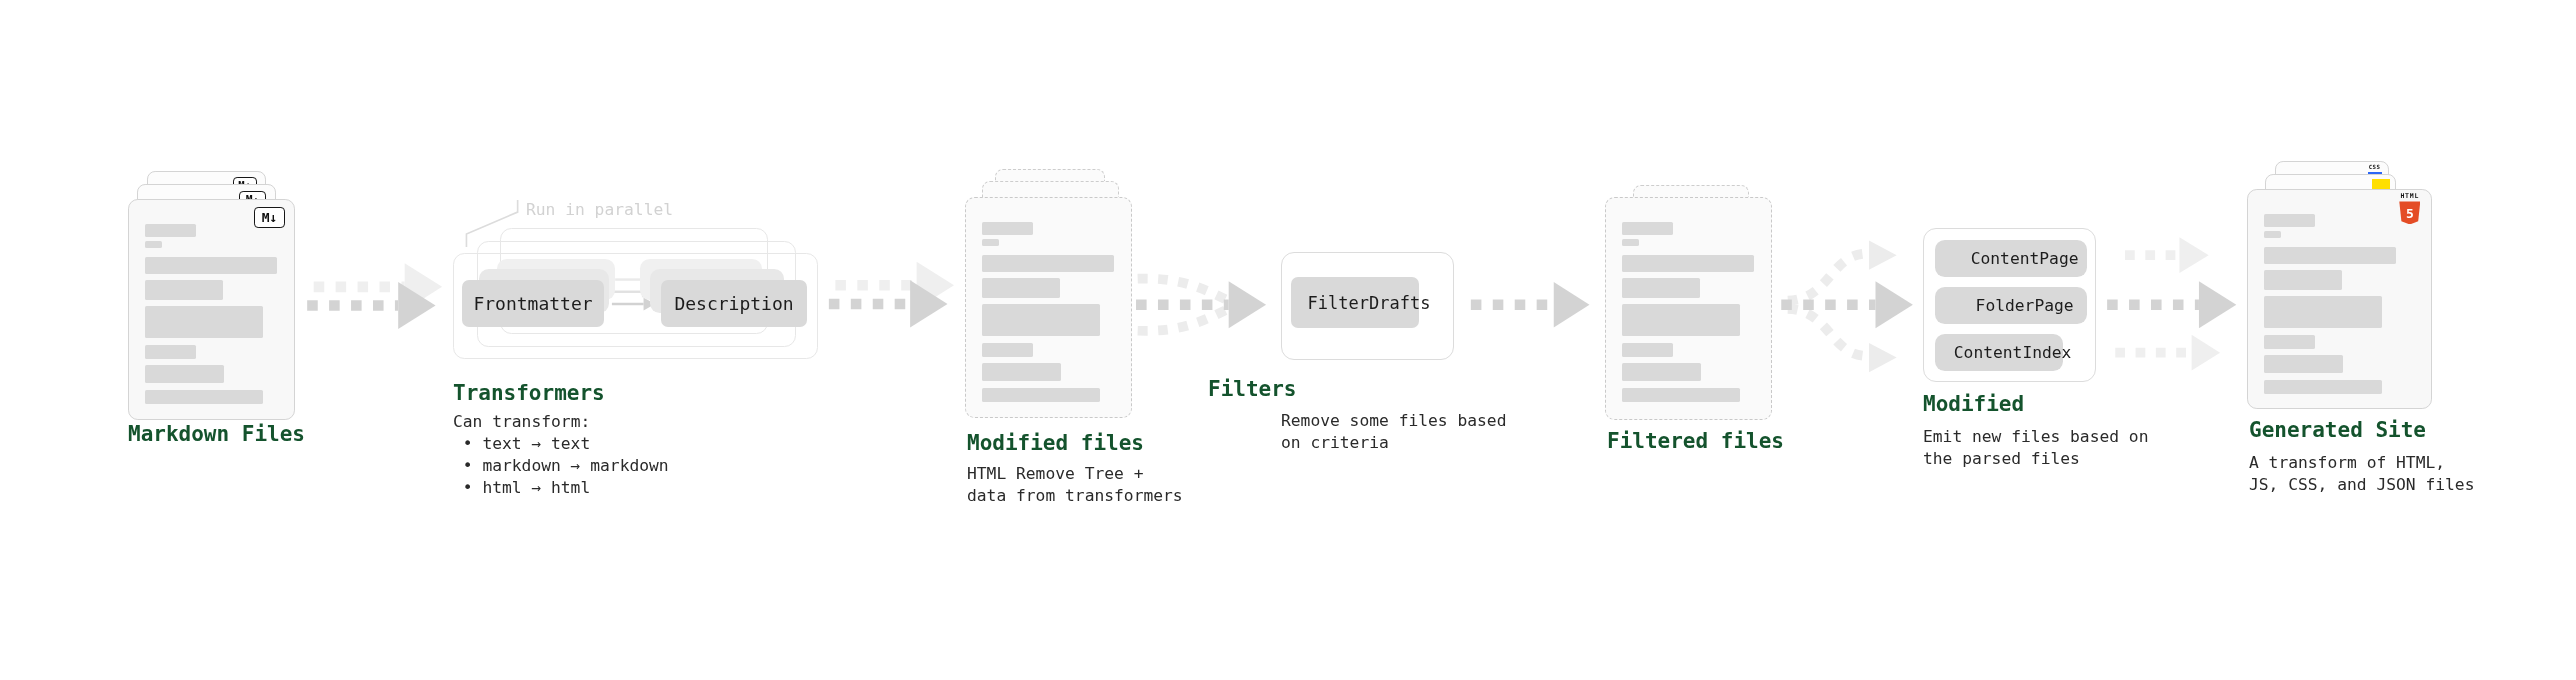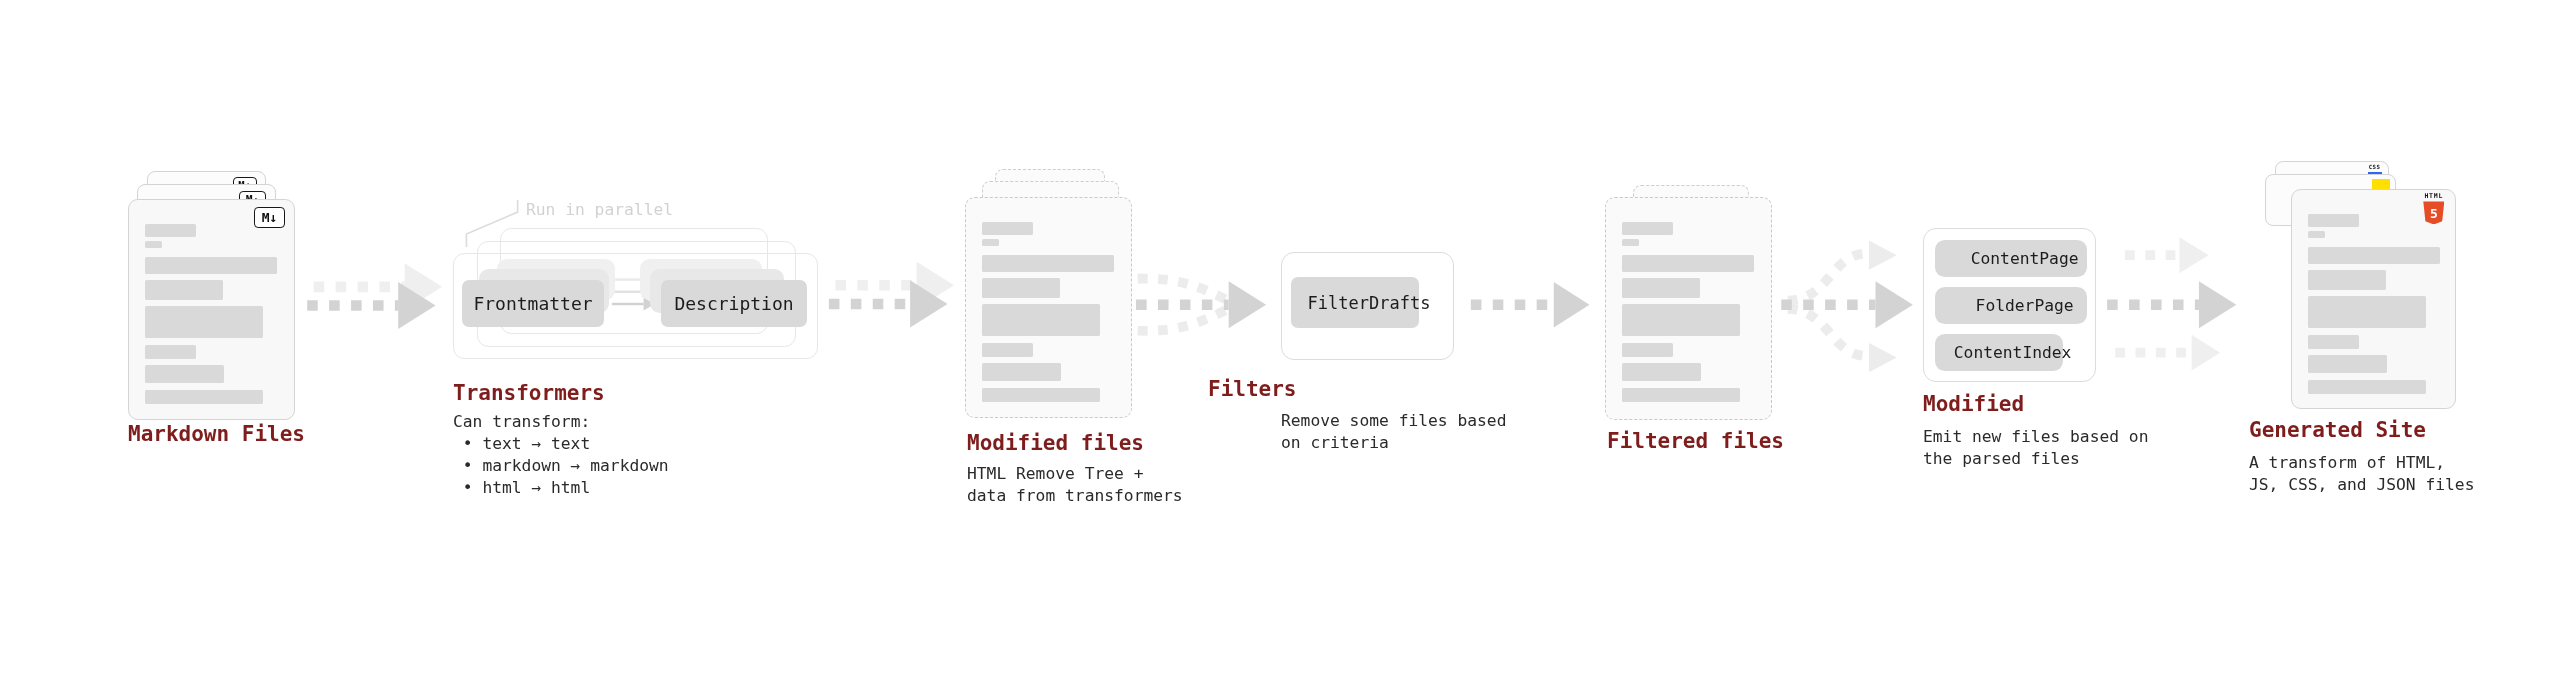--- a/index.html
+++ b/index.html
@@ -38,21 +38,21 @@
     font-size:18px;color:#1c1c1c;box-sizing:border-box;z-index:3;}
   .pill.ghost1{background:#e8e8e8;border-radius:9.8px;z-index:2;}
   .pill.ghost2{background:#f0f0f0;border-radius:9.8px;z-index:2;}
   .note{position:absolute;font-size:16.3px;color:#d2d2d2;z-index:2;white-space:nowrap;}
 
   
   .panel{position:absolute;border:1.6px solid #dcdcdc;border-radius:13px;background:#ffffff;box-sizing:border-box;z-index:2;}
   .panel .pill{position:absolute;padding-left:28px;}
 
   
-  .heading{position:absolute;font-size:21px;font-weight:bold;color:#7f1d1d;white-space:nowrap;z-index:3;line-height:23px;}
+  .heading{position:absolute;font-size:21px;font-weight:bold;color:#14532d;white-space:nowrap;z-index:3;line-height:23px;}
   .desc{position:absolute;font-size:16.3px;color:#2a2a2a;z-index:3;line-height:22px;white-space:nowrap;}
   .desc .line{white-space:nowrap;}
   .desc .bullet{padding-left:9.8px;}
 </style>
 </head>
 <body>
 
 <div class="canvas">
 
   <svg class="arrows" width="2576" height="681" viewBox="0 0 3170 838">
@@ -246,21 +246,21 @@
   <section>
     <div class="doc backdoc abs" style="left:2275px;top:161px;width:114px;height:50px;">
       <div class="css-badge" style="right:6.5px;top:3.3px;">
         <div class="css-word">CSS</div>
         <div class="css-bar"></div>
       </div>
     </div>
     <div class="doc backdoc abs" style="left:2265px;top:174px;width:131px;height:52px;">
       <div class="js-badge" style="right:4.9px;top:4.1px;width:18px;height:9.8px;"></div>
     </div>
-    <div class="doc abs" style="left:2247px;top:189px;width:165px;height:220px;margin-left:44px;">
+    <div class="doc abs" style="left:2247px;top:189px;width:185px;height:220px;">
       <div class="html5-badge" style="right:9px;top:3.3px;width:24.4px;">
         <div class="html5-word">HTML</div>
         <div class="html5-shield">
             <span class="html5-five">5</span>
           </div>
       </div>
       <div class="bars">
           <div class="bar" style="width: 51px; height: 12.2px; margin-top: 0px;"></div>
           <div class="bar" style="width: 17px; height: 6.5px; margin-top: 4.9px;"></div>
           <div class="bar" style="width: 132px; height: 17px; margin-top: 9px;"></div>

